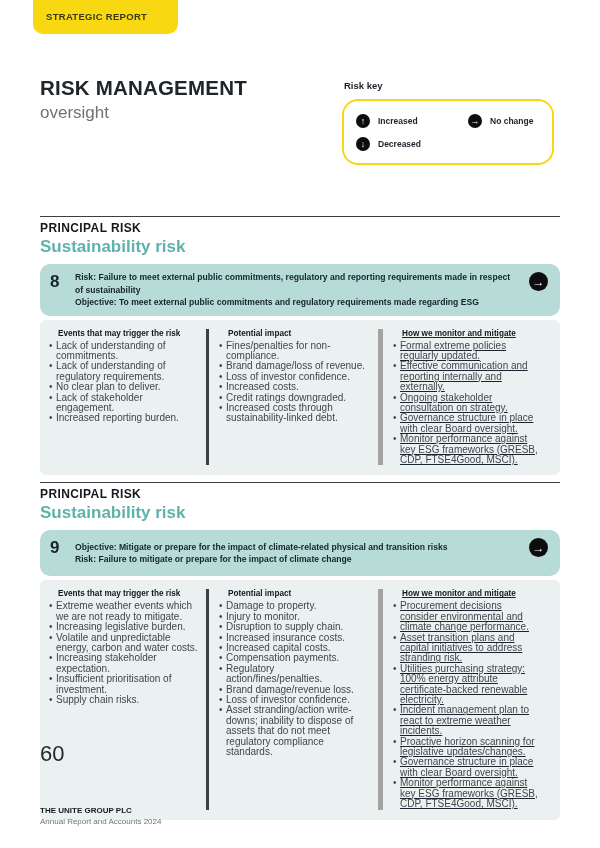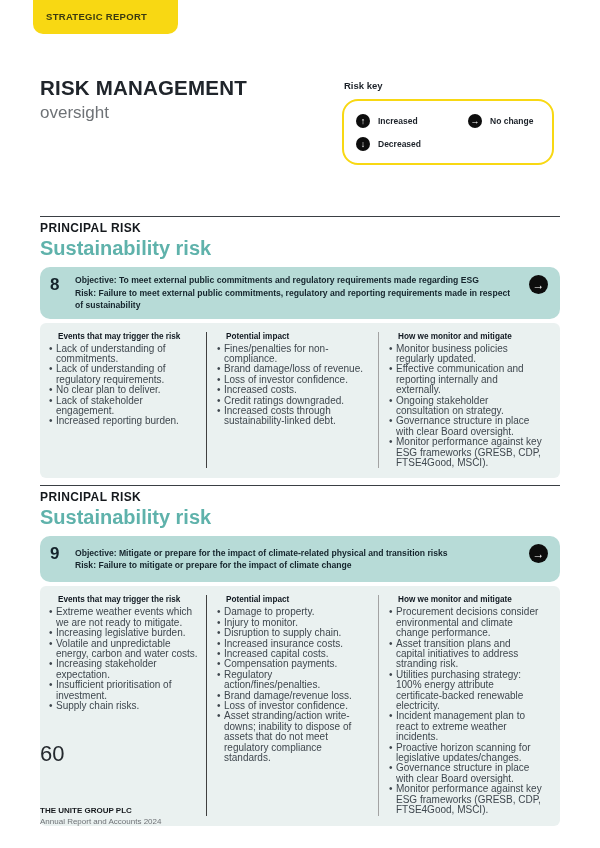--- a/index.html
+++ b/index.html
@@ -54,21 +54,21 @@
   }
   .key-icon { width: 14px; height: 14px; font-size: 9px; flex: 0 0 14px; }
   .key-label { font-size: 8.5px; font-weight: bold; color: #1c2229; }
 
   
   .risk-block { padding: 0 40px; }
   .rb-1 { margin-top: 27px; }
   .rb-2 { margin-top: 7px; }
   .rule { border: none; border-top: 1px solid #3a3f44; }
   .eyebrow { font-size: 12px; font-weight: bold; letter-spacing: 0.4px; color: #15191d; margin-top: 4px; }
-  .risk-heading { font-size: 20px; font-weight: bold; color: #5fb2ab; margin-top: 2px; }
+  .risk-heading { font-size: 17px; font-weight: bold; color: #5fb2ab; margin-top: 2px; }
 
   .banner {
     margin-top: 7px;
     background: #b7dbd7;
     border-radius: 10px;
     min-height: 46px;
     display: flex;
     align-items: center;
     padding: 7px 12px 7px 8px;
   }
@@ -78,22 +78,22 @@
 
   .panel {
     margin-top: 4px;
     background: #eaf1f0;
     border-radius: 6px;
     display: flex;
     padding: 9px 10px 10px 8px;
   }
   .panel .col { padding: 0 8px 0 0; }
   .col-1 { flex: 0 0 158px; }
-  .col-2 { flex: 0 0 172px; border-left: 1px solid #404040; padding-left: 9px !important; }
-  .col-3 { flex: 1; border-left: 1px solid #a3a3a3; padding-left: 9px !important; }
+  .col-2 { flex: 0 0 172px; border-left: 3px solid #404040; padding-left: 9px !important; }
+  .col-3 { flex: 1; border-left: 5px solid #a3a3a3; padding-left: 9px !important; text-decoration: underline; }
   .col-title { font-size: 8.2px; font-weight: bold; color: #101820; margin-bottom: 3px; padding-left: 10px; }
   .bullets { list-style: none; }
   .bullets li {
     position: relative;
     font-size: 10px;
     line-height: 10.4px;
     color: #3f474e;
     padding-left: 8px;
   }
   .bullets li::before { content: "\2022"; position: absolute; left: 1px; top: 0; color: #3f474e; }
@@ -140,22 +140,22 @@
 
   
   <section class="risk-block rb-1">
     <hr class="rule">
     <div class="eyebrow">PRINCIPAL RISK</div>
     <h2 class="risk-heading">Sustainability risk</h2>
 
     <div class="banner">
       <div class="banner-number">8</div>
       <div class="banner-text">
+        <div>Risk: Failure to meet external public commitments, regulatory and reporting requirements made in respect of sustainability</div>
         <div>Objective: To meet external public commitments and regulatory requirements made regarding ESG</div>
-        <div>Risk: Failure to meet external public commitments, regulatory and reporting requirements made in respect of sustainability</div>
       </div>
       <span class="banner-arrow">→</span>
     </div>
 
     <div class="panel">
       <div class="col col-1">
         <div class="col-title">Events that may trigger the risk</div>
         <ul class="bullets">
             <li>Lack of understanding of commitments.</li>
             <li>Lack of understanding of regulatory requirements.</li>
@@ -171,21 +171,21 @@
             <li>Brand damage/loss of revenue.</li>
             <li>Loss of investor confidence.</li>
             <li>Increased costs.</li>
             <li>Credit ratings downgraded.</li>
             <li>Increased costs through sustainability-linked debt.</li>
           </ul>
       </div>
       <div class="col col-3">
         <div class="col-title">How we monitor and mitigate</div>
         <ul class="bullets">
-            <li>Monitor business policies regularly updated.</li>
+            <li>Formal extreme policies regularly updated.</li>
             <li>Effective communication and reporting internally and externally.</li>
             <li>Ongoing stakeholder consultation on strategy.</li>
             <li>Governance structure in place with clear Board oversight.</li>
             <li>Monitor performance against key ESG frameworks (GRESB, CDP, FTSE4Good, MSCI).</li>
           </ul>
       </div>
     </div>
   </section>
 
   

